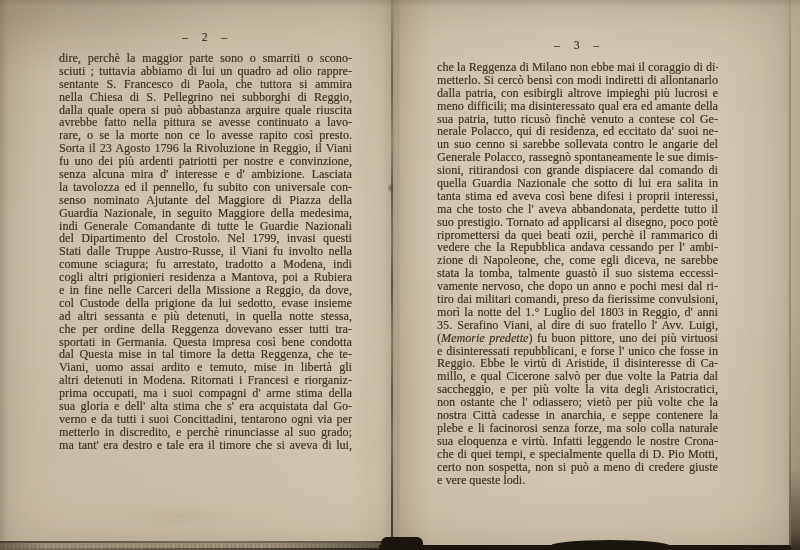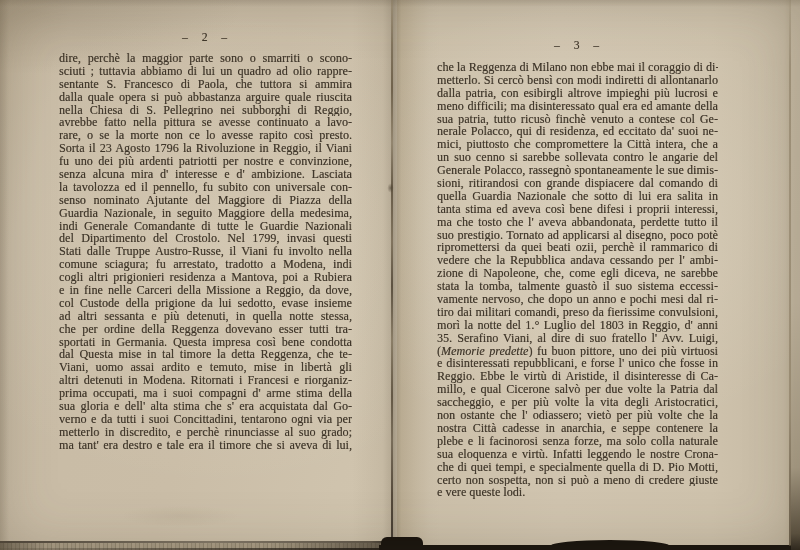--- a/index.html
+++ b/index.html
@@ -159,22 +159,22 @@
 <body>
 
 <div class="scan">
 
   <div class="page page-left">
     <div class="pagenum pagenum-left">– 2 –</div>
     <div class="text-block text-left">
         <div class="tline">dire, perchè la maggior parte sono o smarriti o scono-</div>
         <div class="tline">sciuti ; tuttavia abbiamo di lui un quadro ad olio rappre-</div>
         <div class="tline">sentante S. Francesco di Paola, che tuttora si ammira</div>
+        <div class="tline">nella Chiesa di S. Pellegrino nei subborghi di Reggio,</div>
         <div class="tline">dalla quale opera si può abbastanza arguire quale riuscita</div>
-        <div class="tline">nella Chiesa di S. Pellegrino nei subborghi di Reggio,</div>
         <div class="tline">avrebbe fatto nella pittura se avesse continuato a lavo-</div>
         <div class="tline">rare, o se la morte non ce lo avesse rapito così presto.</div>
         <div class="tline">Sorta il 23 Agosto 1796 la Rivoluzione in Reggio, il Viani</div>
         <div class="tline">fu uno dei più ardenti patriotti per nostre e convinzione,</div>
         <div class="tline">senza alcuna mira d' interesse e d' ambizione. Lasciata</div>
         <div class="tline">la tavolozza ed il pennello, fu subito con universale con-</div>
         <div class="tline">senso nominato Ajutante del Maggiore di Piazza della</div>
         <div class="tline">Guardia Nazionale, in seguito Maggiore della medesima,</div>
         <div class="tline">indi Generale Comandante di tutte le Guardie Nazionali</div>
         <div class="tline">del Dipartimento del Crostolo. Nel 1799, invasi questi</div>
@@ -199,21 +199,20 @@
 
   <div class="page page-right">
     <div class="pagenum pagenum-right">– 3 –</div>
     <div class="text-block text-right">
         <div class="tline">che la Reggenza di Milano non ebbe mai il coraggio di di-</div>
         <div class="tline">metterlo. Si cercò bensì con modi indiretti di allontanarlo</div>
         <div class="tline">dalla patria, con esibirgli altrove impieghi più lucrosi e</div>
         <div class="tline">meno difficili; ma disinteressato qual era ed amante della</div>
         <div class="tline">sua patria, tutto ricusò finchè venuto a contese col Ge-</div>
         <div class="tline">nerale Polacco, qui di residenza, ed eccitato da' suoi ne-</div>
-        <div class="tline">mici, piuttosto che compromettere la Città intera, che a</div>
         <div class="tline">un suo cenno si sarebbe sollevata contro le angarie del</div>
         <div class="tline">Generale Polacco, rassegnò spontaneamente le sue dimis-</div>
         <div class="tline">sioni, ritirandosi con grande dispiacere dal comando di</div>
         <div class="tline">quella Guardia Nazionale che sotto di lui era salita in</div>
         <div class="tline">tanta stima ed aveva così bene difesi i proprii interessi,</div>
         <div class="tline">ma che tosto che l' aveva abbandonata, perdette tutto il</div>
         <div class="tline">suo prestigio. Tornato ad applicarsi al disegno, poco potè</div>
         <div class="tline">ripromettersi da quei beati ozii, perchè il rammarico di</div>
         <div class="tline">vedere che la Repubblica andava cessando per l' ambi-</div>
         <div class="tline">zione di Napoleone, che, come egli diceva, ne sarebbe</div>

